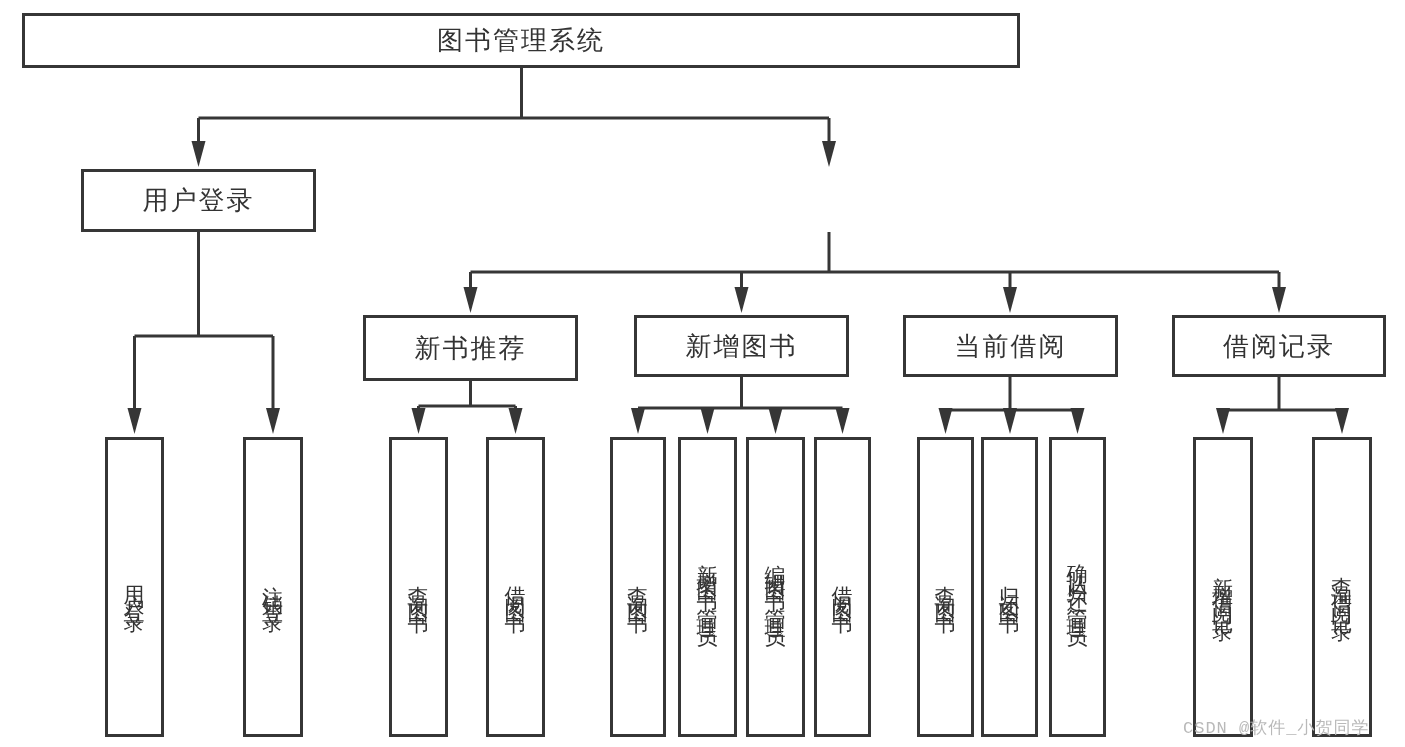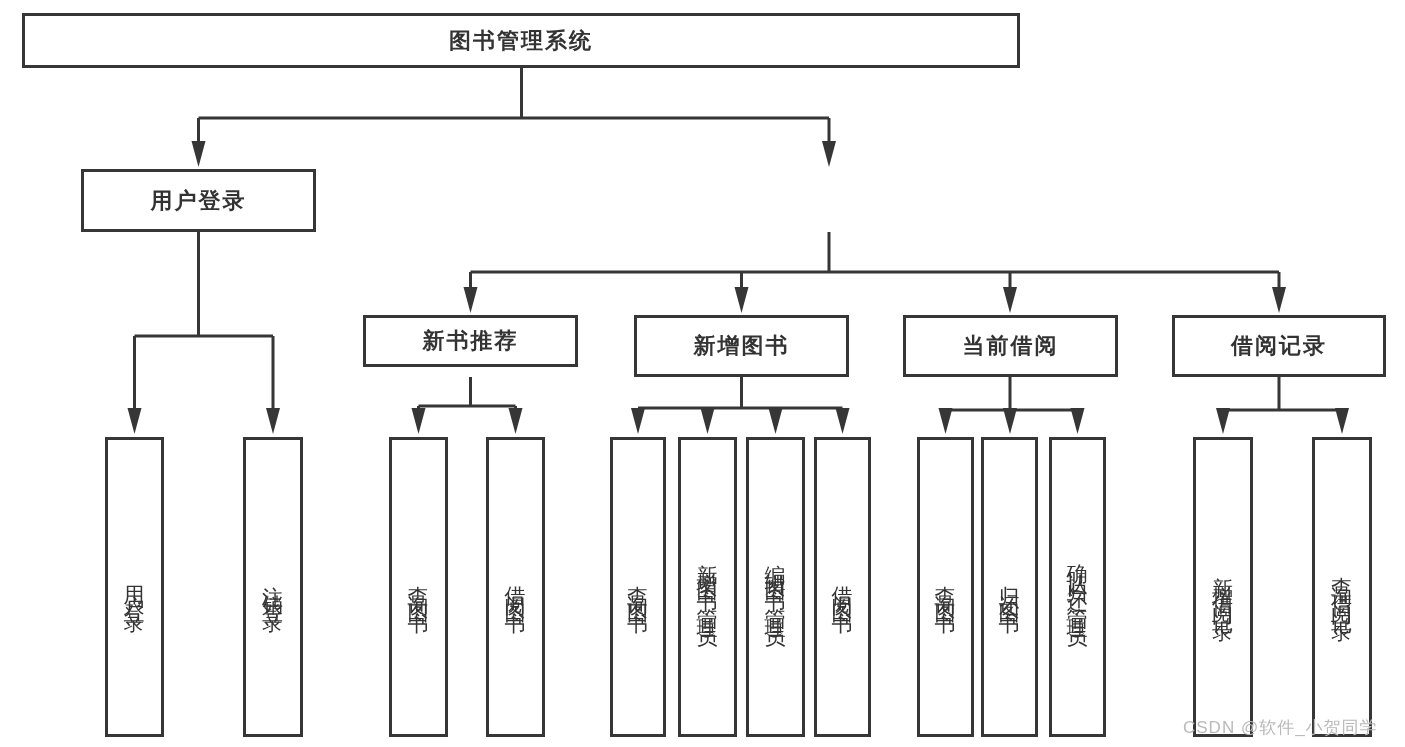--- a/index.html
+++ b/index.html
@@ -7,28 +7,28 @@
     position:relative;width:1405px;height:747px;background:#fff;overflow:hidden;
     font-family:"Liberation Sans","DejaVu Sans",sans-serif;color:#333;
   }
   svg.connectors{position:absolute;left:0;top:0;}
   svg.connectors path{stroke:#363636;stroke-width:3;fill:none;}
   svg.connectors polygon{fill:#363636;stroke:none;}
   .hbox,.vbox{
     position:absolute;box-sizing:border-box;border:3px solid #363636;background:#fff;
     display:flex;align-items:center;justify-content:center;
   }
-  .hbox{font-size:22px;letter-spacing:2px;white-space:nowrap;font-weight:bold;}
+  .hbox{font-size:26px;letter-spacing:2px;white-space:nowrap;}
   .vbox{
     writing-mode:vertical-rl;text-orientation:upright;
     font-size:21px;letter-spacing:9px;line-height:1;
   }
   .watermark{
     position:absolute;left:1183px;top:716px;font-size:17px;color:#b9b9b9;
-    letter-spacing:1px;white-space:nowrap;
+    letter-spacing:1px;white-space:nowrap;font-family:Liberation Mono, monospace;
   }
 </style>
 </head>
 <body>
 
 <div class="stage">
 
   <svg class="connectors" width="1405" height="747">
     <g>
       <path d="M521.5 68 V118 M198.5 118 H829 M198.5 118 V145 M829 118 V145"></path>
@@ -69,21 +69,21 @@
       <path d="M1279 377 V410 M1223 410 H1342"></path>
       <polygon points="1216,408 1230,408 1223,434"></polygon>
       <polygon points="1335,408 1349,408 1342,434"></polygon>
     </g>
   </svg>
 
   <div class="hbox" style="left:22px;top:13px;width:998px;height:55px;">图书管理系统</div>
 
   <div class="hbox" style="left:81px;top:169px;width:235px;height:63px;">用户登录</div>
 
-  <div class="hbox" style="left:363px;top:315px;width:215px;height:52px;">新书推荐</div>
+  <div class="hbox" style="left:363px;top:315px;width:215px;height:66px;">新书推荐</div>
   <div class="hbox" style="left:634px;top:315px;width:215px;height:62px;">新增图书</div>
   <div class="hbox" style="left:903px;top:315px;width:215px;height:62px;">当前借阅</div>
   <div class="hbox" style="left:1172px;top:315px;width:214px;height:62px;text-align:center;">借阅记录</div>
 
   <div class="vbox" style="left:105px;top:437px;width:59px;height:300px;">用户登录</div>
   <div class="vbox" style="left:243px;top:437px;width:60px;height:300px;">注销登录</div>
 
   <div class="vbox" style="left:389px;top:437px;width:59px;height:300px;">查询图书</div>
   <div class="vbox" style="left:486px;top:437px;width:59px;height:300px;">借阅图书</div>
 

